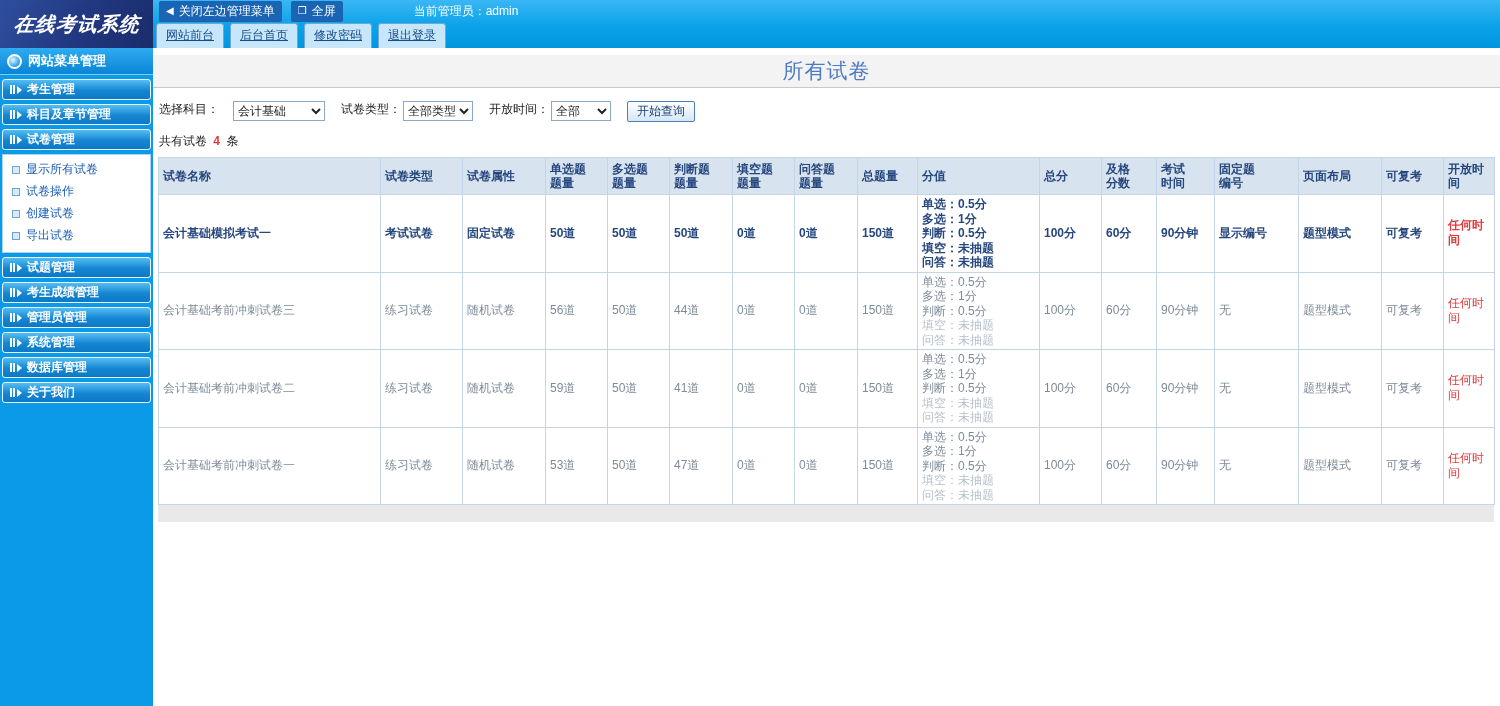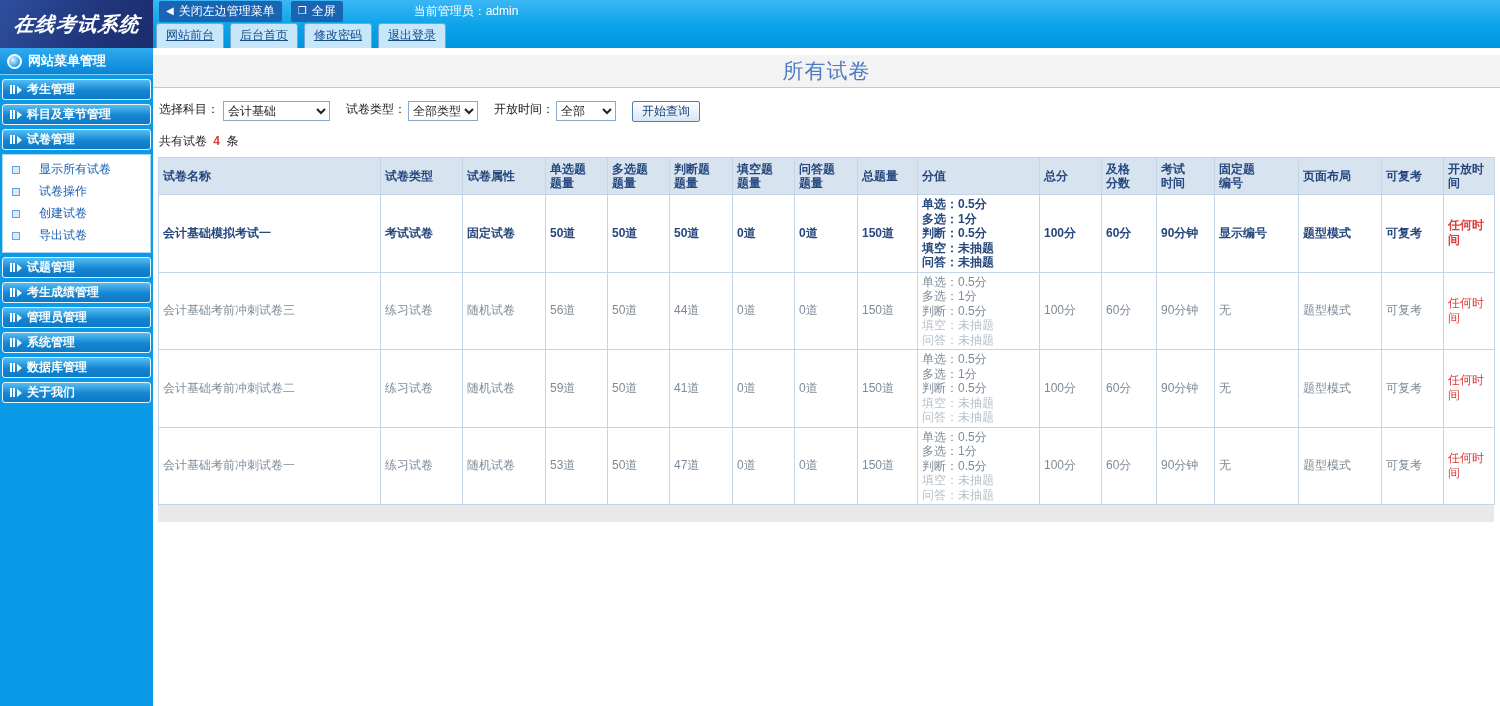--- a/index.html
+++ b/index.html
@@ -35,32 +35,32 @@
   .menu-btn { margin:4px 2px; height:21px; border:1px solid #eaf6ff; border-radius:3px;
               background:linear-gradient(#55bdf2,#1486d2 55%,#0d79c6);
               color:#fff; font-weight:bold; font-size:12px; display:flex; align-items:center;
               padding-left:7px; cursor:pointer; white-space:nowrap; }
   .mi { display:inline-flex; align-items:center; gap:1px; margin-right:5px; }
   .mi .bar { width:2px; height:9px; background:#fff; }
   .mi .tri { width:0; height:0; border-left:5px solid #fff; border-top:4px solid transparent;
              border-bottom:4px solid transparent; margin-left:1px; }
   .submenu { margin:0 2px 4px; background:#fff; border:1px solid #a8d6f5;
              padding:6px 4px 8px 9px; display:flex; flex-direction:column; gap:5px; }
-  .submenu-item { display:flex; align-items:center; gap:19px; font-size:12px; color:#1a5fb0; cursor:pointer; }
+  .submenu-item { display:flex; align-items:center; gap:6px; font-size:12px; color:#1a5fb0; cursor:pointer; }
   .sq { width:8px; height:8px; border:1px solid #6aa3d8; background:#d9ebfa; flex:0 0 auto; }
 
   
   .main { position:absolute; left:153px; top:48px; right:0; bottom:0; background:#fff; overflow:hidden; }
   .title-band { margin-top:7px; height:33px; background:#f3f3f3; border-bottom:1px solid #c9c9c9;
                 display:flex; align-items:center; justify-content:center; }
   .page-title { color:#4f7bc5; font-size:21px; letter-spacing:1px; }
 
   .filters { display:flex; align-items:flex-start; margin:13px 0 0 6px; font-size:12px; color:#222; }
   .sel { height:20px; font-size:12px; border:1px solid #8aa8c8; background:#fff; color:#222; }
-  .sel.subject { width:107px; margin-left:4px; }
+  .sel.subject { width:92px; margin-left:14px; }
   .sel.type { width:70px; margin-left:2px; }
   .sel.time { width:60px; margin-left:2px; }
   .flabel { margin-left:16px; }
   .query-btn { margin-left:16px; height:21px; padding:0 9px; font-size:12px; cursor:pointer;
                border:1px solid #4d80b8; background:linear-gradient(#ffffff,#d6e6f5);
                color:#153f75; border-radius:2px; }
 
   .summary { margin:11px 0 7px 6px; font-size:12px; color:#222; }
   .count { color:#e03a3a; font-weight:bold; margin:0 3px; }
 

